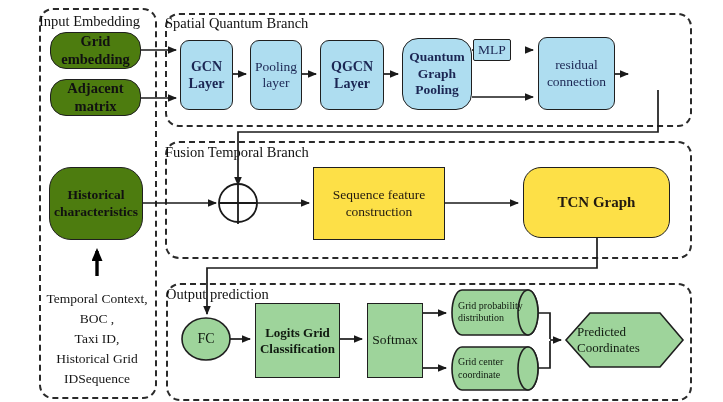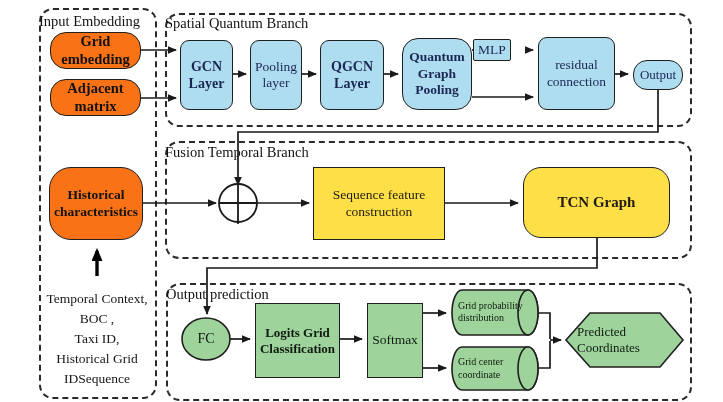--- a/index.html
+++ b/index.html
@@ -14,21 +14,21 @@
     position:absolute;font-weight:normal;font-size:14.5px;text-align:left;color:#111;
   }
   .node{
     position:absolute;display:flex;align-items:center;justify-content:center;
     text-align:center;border:1.6px solid #1f1f1f;line-height:1.22;box-sizing:border-box;
     padding:1px 2px;
   }
   .blue{background:#aeddf0;color:#1b2653;}
   .orange{background:#fde047;color:#221a10;}
   .green{background:#9ed49b;color:#101a10;}
-  .gray{background:#f97316;color:#111;}
+  .gray{background:#4d7c0f;color:#111;}
   .bold{font-weight:bold;}
   .label-overlay{
     position:absolute;display:flex;align-items:center;justify-content:center;
     text-align:left;line-height:1.22;color:#101a10;box-sizing:border-box;
   }
   #feature-list{
     position:absolute;left:41px;top:289px;width:112px;text-align:center;
     font-size:13.5px;line-height:20px;color:#161616;
   }
   svg{position:absolute;left:0;top:0;pointer-events:none;}
@@ -112,21 +112,20 @@
       <div>Historical Grid</div>
       <div>IDSequence</div>
     </div>
 
   <div class="node blue bold" style="left:180px;top:40px;width:53px;height:70px;border-radius:9px;font-size:14px;">GCN Layer</div>
   <div class="node blue" style="left:250px;top:40px;width:52px;height:70px;border-radius:9px;font-size:13.5px;">Pooling layer</div>
   <div class="node blue bold" style="left:320px;top:40px;width:64px;height:70px;border-radius:9px;font-size:14px;">QGCN Layer</div>
   <div class="node blue bold" style="left:402px;top:38px;width:70px;height:72px;border-radius:16px;font-size:13.5px;">Quantum Graph Pooling</div>
   <div class="node blue" style="left:473px;top:39px;width:38px;height:22px;border-radius:2px;font-size:13.5px;">MLP</div>
   <div class="node blue" style="left:538px;top:37px;width:77px;height:73px;border-radius:9px;font-size:13.5px;">residual connection</div>
-  <div class="node blue" style="left:633px;top:60px;width:50px;height:30px;border-radius:14px;font-size:13px;">Output</div>
 
   <div class="node orange" style="left:313px;top:167px;width:132px;height:73px;border-radius:0;font-size:13.5px;">Sequence feature construction</div>
   <div class="node orange bold" style="left:523px;top:167px;width:147px;height:71px;border-radius:18px;font-size:15px;">TCN Graph</div>
 
   <div class="label-overlay" style="left:182px;top:318px;width:48px;height:42px;font-size:14px;">FC</div>
   <div class="node green bold" style="left:255px;top:303px;width:85px;height:75px;border-radius:0;font-size:13px;">Logits Grid Classification</div>
   <div class="node green" style="left:367px;top:303px;width:56px;height:75px;border-radius:0;font-size:13.5px;">Softmax</div>
   <div class="label-overlay" style="left:458px;top:288px;width:66px;height:48px;font-size:10px;">Grid probability distribution</div>
   <div class="label-overlay" style="left:458px;top:347px;width:66px;height:43px;font-size:10px;">Grid center coordinate</div>
   <div class="label-overlay" style="left:577px;top:314px;width:96px;height:52px;font-size:13px;">Predicted Coordinates</div>

